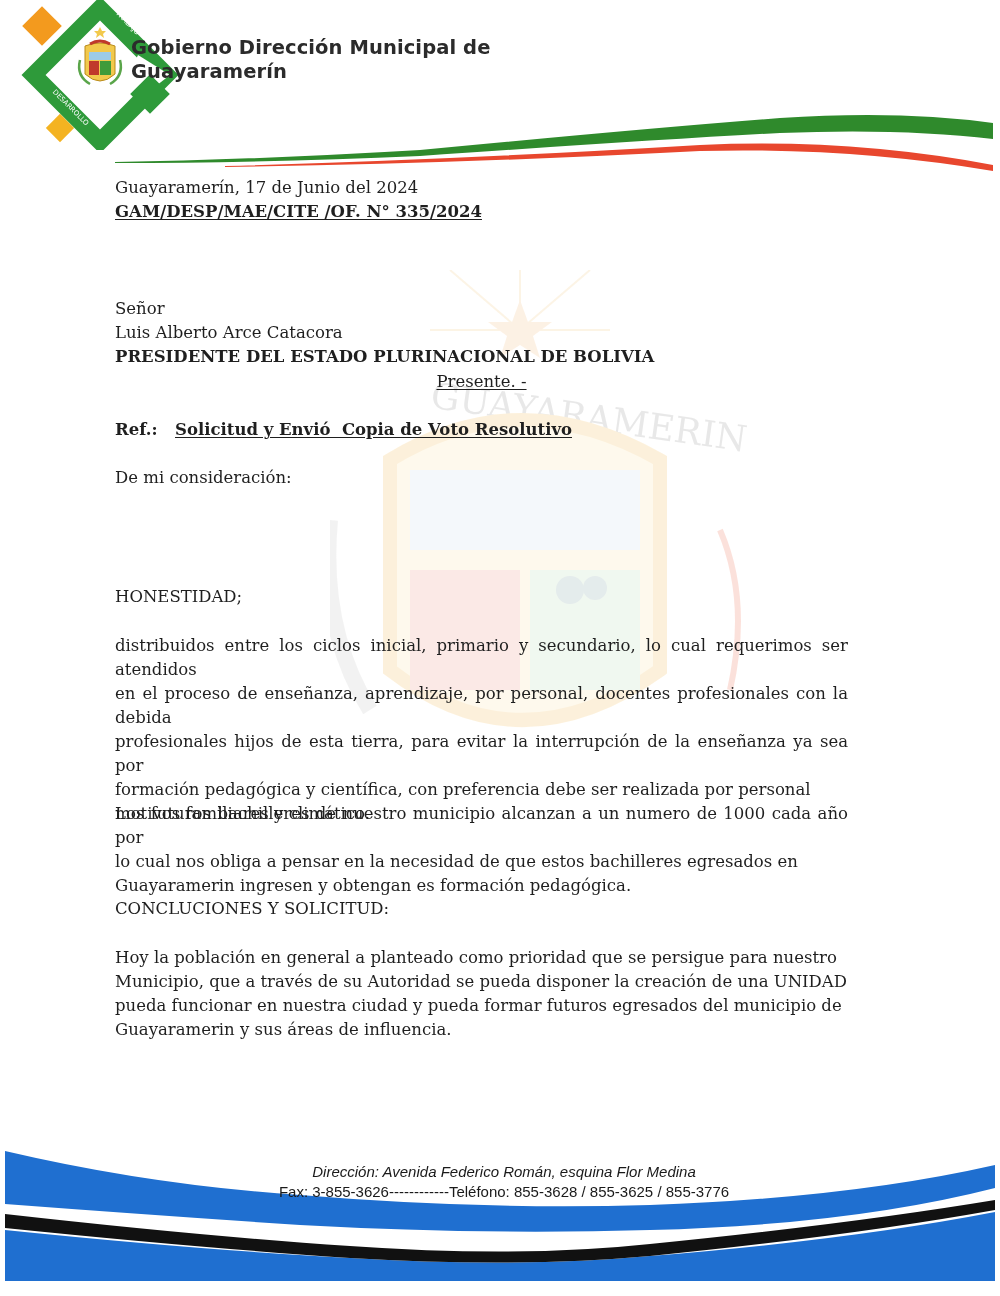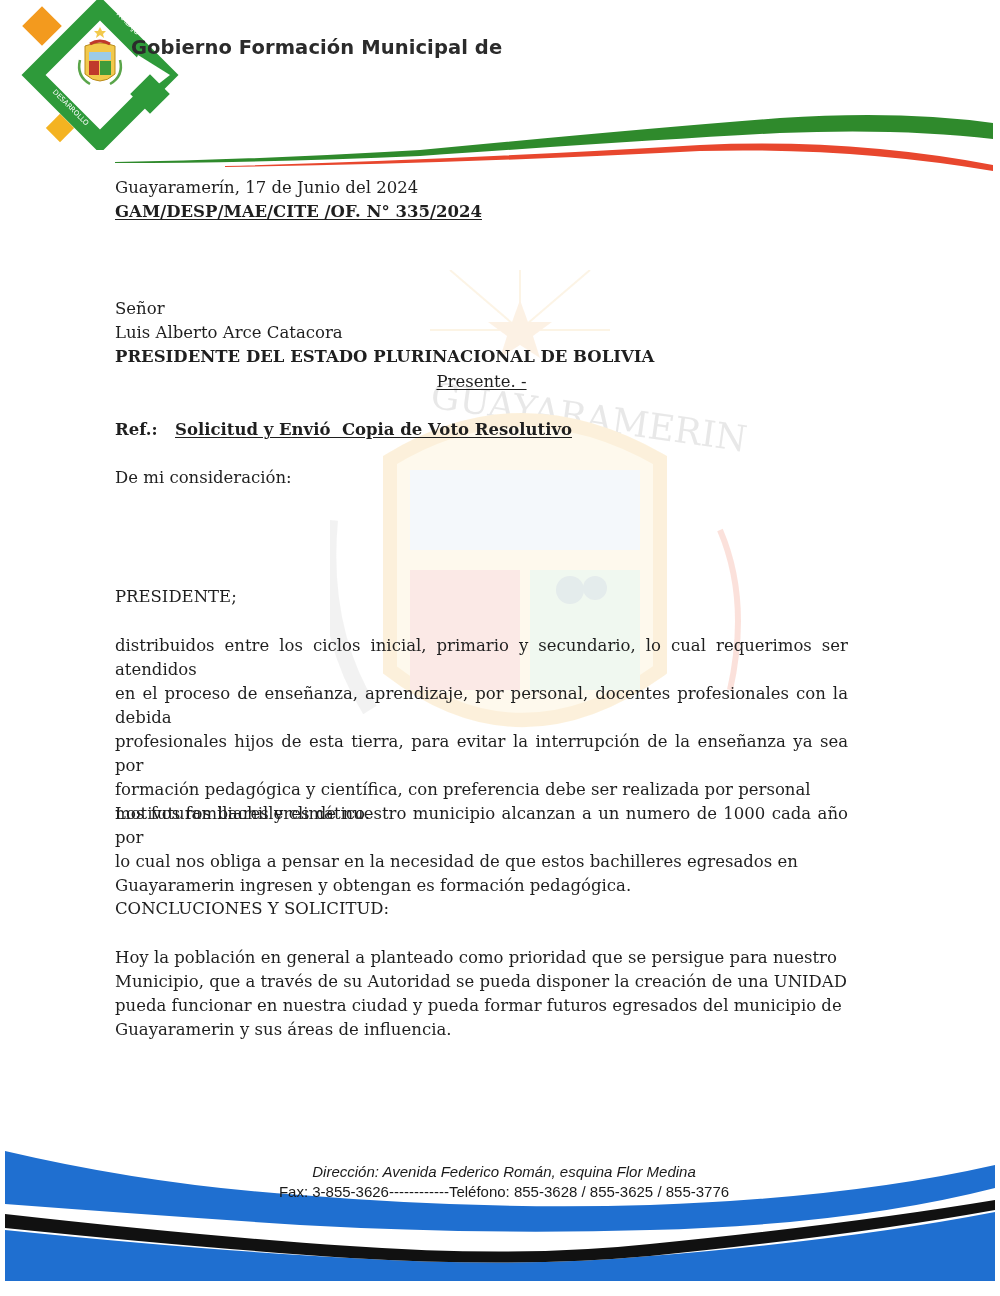--- a/index.html
+++ b/index.html
@@ -88,21 +88,22 @@
       <rect x="9" y="21" width="10" height="14" fill="#c0392b"></rect>
       <rect x="20" y="21" width="11" height="14" fill="#3f9b3a"></rect>
       <path d="M10 4 Q20 -2 30 4" stroke="#c0392b" stroke-width="3" fill="none"></path>
       <path d="M0 20 Q-4 36 10 44" stroke="#5aa54a" stroke-width="2.5" fill="none"></path>
       <path d="M40 20 Q44 36 30 44" stroke="#5aa54a" stroke-width="2.5" fill="none"></path>
     </g>
     <polygon points="80,27 82,31 86,31 83,34 84,38 80,35 76,38 77,34 74,31 78,31" fill="#f2c94c"></polygon>
   </svg>
 
   <div class="org-name">
-    <div>Gobierno Formación Municipal de</div>
+    <div>Gobierno Dirección Municipal de</div>
+    <div>Guayaramerín</div>
   </div>
 
   <svg class="header-stripes" viewBox="0 100 1000 90" preserveAspectRatio="none">
 
     <path d="M115 162 Q250 160 420 150 Q650 128 780 118 Q900 110 993 123 L993 139 Q900 128 780 133 Q650 140 420 156 Q260 163 115 163 Z" fill="#2f8a2c"></path>
 
     <path d="M225 166 Q450 160 700 145 Q850 138 993 165 L993 171 Q850 147 700 151 Q450 164 225 167 Z" fill="#e8472e"></path>
   </svg>
 
   <svg class="watermark" viewBox="0 0 460 520">
@@ -137,21 +138,21 @@
     <span class="underline">Presente. -</span>
   </div>
 
   <div class="text-block ref line">
     <span class="ref-label">Ref.:</span><span class="ref-value" style="white-space:pre">Solicitud y Envió  Copia de Voto Resolutivo</span>
   </div>
 
   <div class="text-block greeting-intro line">De mi consideración:</div>
 
 
-  <div class="text-block heading-ant line">PRESIDENTE;</div>
+  <div class="text-block heading-ant line">HONESTIDAD;</div>
 
   <div class="text-block para2">
     <div class="justify">distribuidos entre los ciclos inicial, primario y secundario, lo cual requerimos ser atendidos</div>
     <div class="justify">en el proceso de enseñanza, aprendizaje, por personal, docentes profesionales con la debida</div>
     <div class="justify">profesionales hijos de esta tierra, para evitar la interrupción de la enseñanza ya sea por</div>
     <div class="justify">formación pedagógica y científica, con preferencia debe ser realizada por personal</div>
     <div>motivos familiares y climático.</div>
   </div>
 
   <div class="text-block para3">

